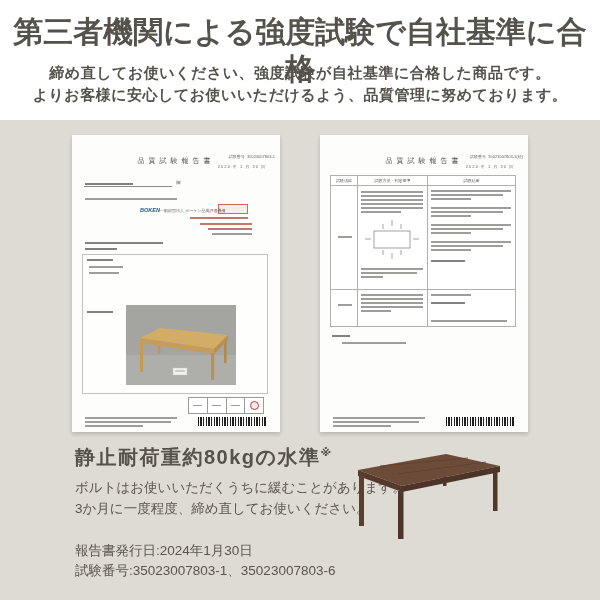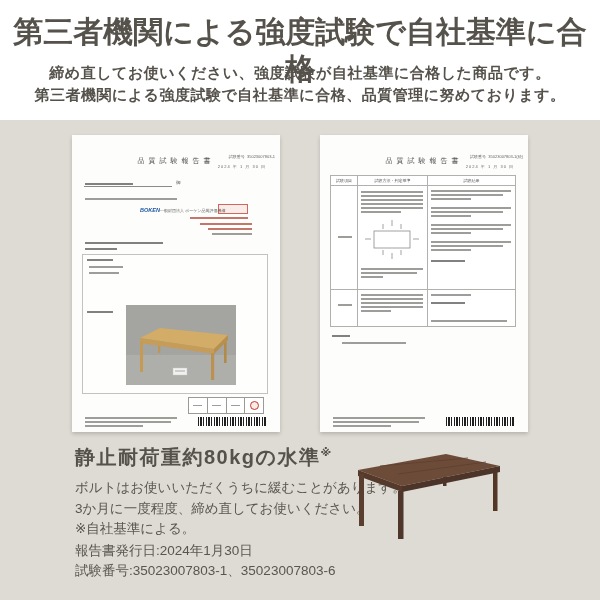--- a/index.html
+++ b/index.html
@@ -75,21 +75,21 @@
 </style>
 </head>
 <body>
 
 <div class="stage">
 
   <header class="hero">
     <h1>第三者機関による強度試験で自社基準に合格</h1>
     <p class="sub">
       <span>締め直してお使いください、強度試験が自社基準に合格した商品です。</span><br>
-      <span>第三者機関による強度試験で自社基準に合格、品質管理に努めております。</span>
+      <span>よりお客様に安心してお使いいただけるよう、品質管理に努めております。</span>
     </p>
   </header>
 
   <section class="panel">
 
     <div class="doc doc-left">
       <div class="doc-title">品質試験報告書</div>
       <div class="doc-no"><span>試験番号</span>&nbsp;&nbsp;<span>35023007803-1</span></div>
       <div class="doc-date">2024 年 1 月 30 日</div>
 
@@ -224,21 +224,20 @@
       <div class="tl thin" style="top:282px;left:13px;width:92px;"></div>
       <div class="tl thin" style="top:286px;left:13px;width:86px;"></div>
       <div class="tl thin" style="top:290px;left:13px;width:58px;"></div>
       <div class="barcode" style="top:282px;right:14px;width:68px;"></div>
     </div>
 
     <h2 class="result-h" style="top:324px;"><span>静止耐荷重約80kgの水準</span><sup>※</sup></h2>
     <p class="result-body" style="top:358px;">
       <span>ボルトはお使いいただくうちに緩むことがあります。</span><br>
       <span>3か月に一度程度、締め直してお使いください。</span><br>
-      <span>※自社基準による。</span>
     </p>
     <p class="result-meta" style="top:421px;">
       <span>報告書発行日:2024年1月30日</span><br>
       <span>試験番号:35023007803-1、35023007803-6</span>
     </p>
 
     <div class="product-img" style="top:326px;">
       <svg width="156" height="100" viewBox="0 0 156 100">
         <rect x="93" y="12" width="3.5" height="28" fill="#4e3528"></rect>
         <rect x="143" y="23" width="4.5" height="42" fill="#523727"></rect>

